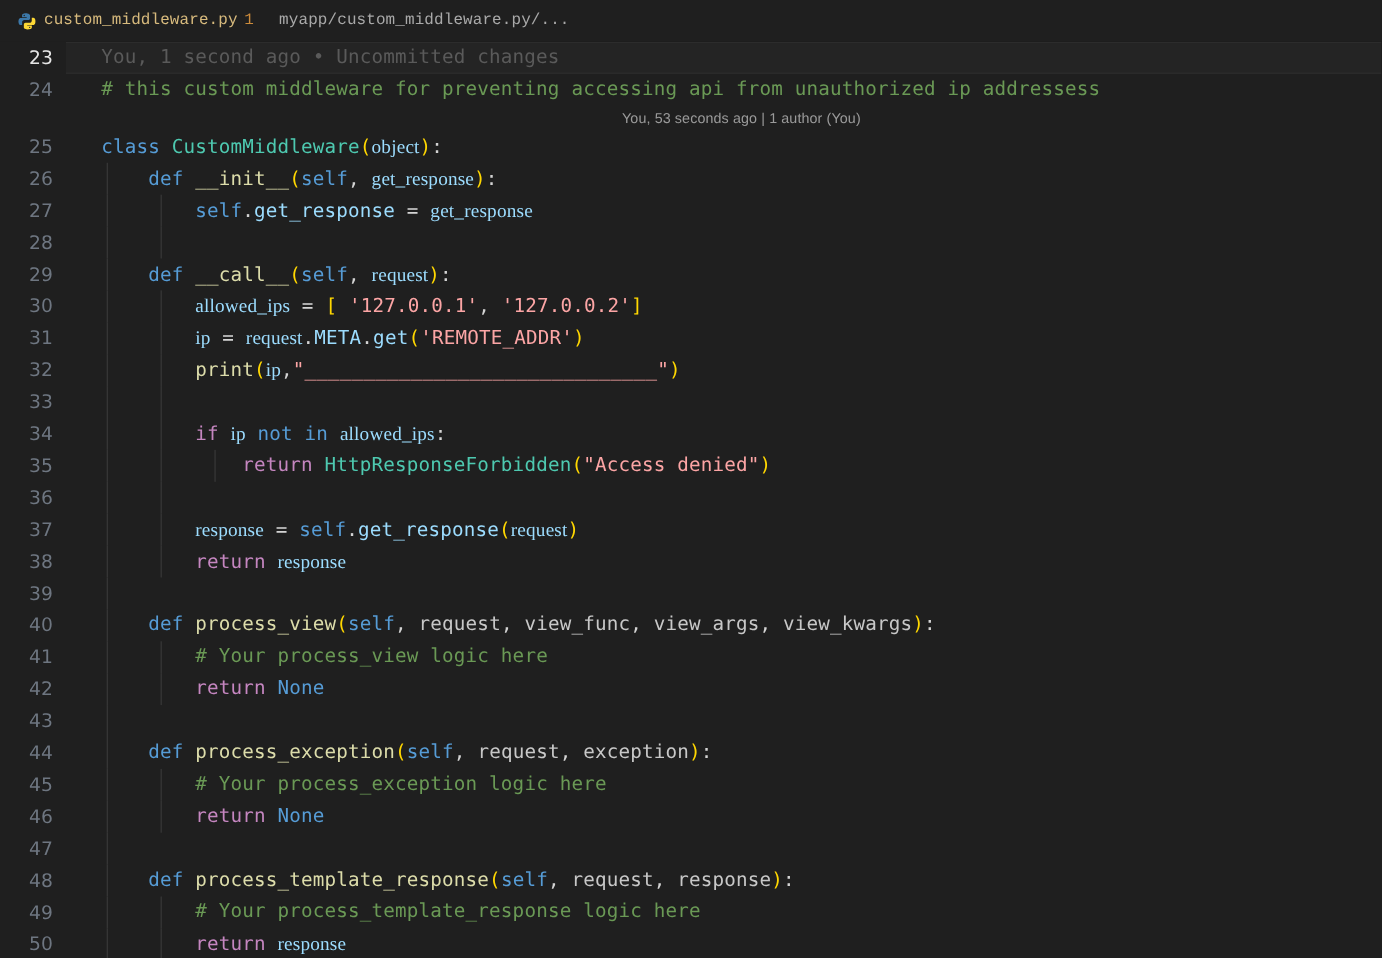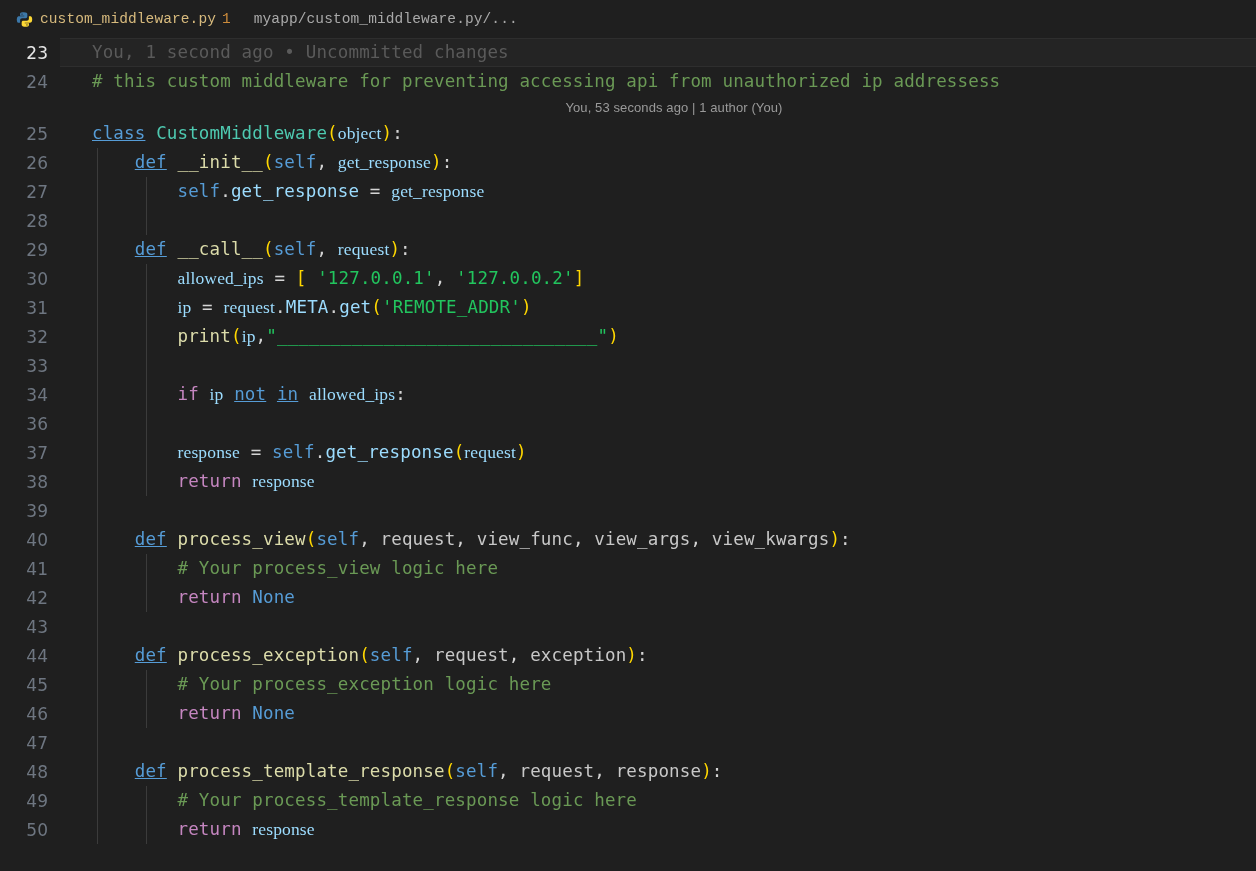--- a/index.html
+++ b/index.html
@@ -129,28 +129,28 @@
   }
 
   
   .blame {
     color: #5a5a5a;
     font-size: 17.5px;
     letter-spacing: 0.15px;
   }
 
   
-  .t-kw      { color: #569cd6; text-decoration: underline; }  
+  .t-kw      { color: #569cd6; }  
   .t-ctl     { color: #c586c0; }  
   .t-cls     { color: #4ec9b0; }  
   .t-fn      { color: #dcdcaa; }  
   .t-var     { color: #9cdcfe; font-family: Liberation Serif, serif; }  
   .t-par     { color: #c8c8c8; }  
   .t-self    { color: #569cd6; }  
-  .t-str     { color: #22c55e; }  
+  .t-str     { color: #fca5a5; }  
   .t-cmt     { color: #6a9955; }  
   .t-op      { color: #d4d4d4; }  
   .t-b1      { color: #ffd700; }  
   .t-const   { color: #569cd6; }  
   .t-prop    { color: #9cdcfe; }
 </style>
 </head>
 <body>
 
 <div id="breadcrumb-bar">
@@ -240,20 +240,27 @@
     <div class="code"></div>
   </div>
 
   <div class="row">
     <div class="guide g1"></div>
     <div class="guide g2"></div>
     <div class="ln">34</div>
     <div class="code">        <span class="t-ctl">if</span> <span class="t-var">ip</span> <span class="t-kw">not</span> <span class="t-kw">in</span> <span class="t-var">allowed_ips</span><span class="t-op">:</span></div>
   </div>
 
+  <div class="row">
+    <div class="guide g1"></div>
+    <div class="guide g2"></div>
+    <div class="guide g3"></div>
+    <div class="ln">35</div>
+    <div class="code">            <span class="t-ctl">return</span> <span class="t-cls">HttpResponseForbidden</span><span class="t-b1">(</span><span class="t-str">"Access denied"</span><span class="t-b1">)</span></div>
+  </div>
 
   <div class="row">
     <div class="guide g1"></div>
     <div class="guide g2"></div>
     <div class="ln">36</div>
     <div class="code"></div>
   </div>
 
   <div class="row">
     <div class="guide g1"></div>

